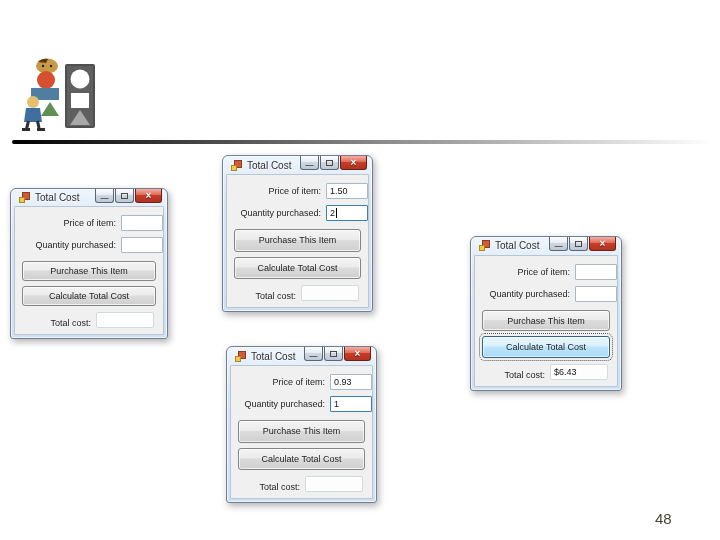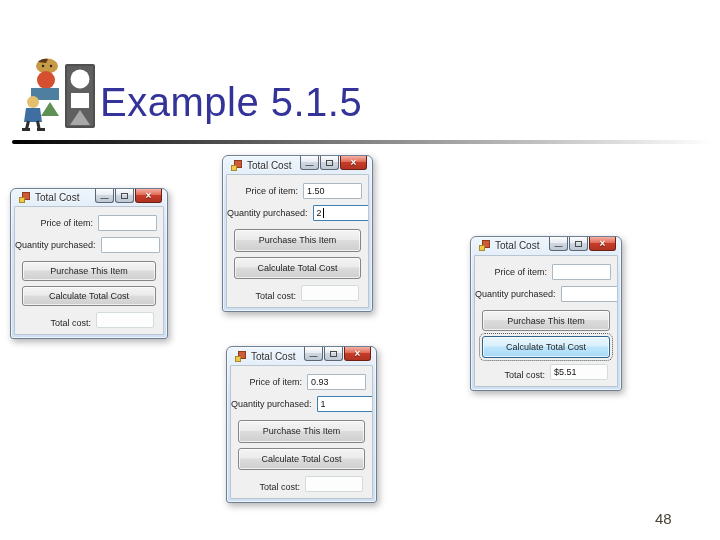--- a/index.html
+++ b/index.html
@@ -45,24 +45,24 @@
   .cap-btn.maximize span { display:block; width:7px; height:6px; border:1px solid #4a4a4a;
     background:transparent; }
   .cap-btn.close { width:27px; color:#fff; font-weight:bold; font-size:10px;
     background:linear-gradient(#f5b0a4,#e06a55 45%,#c73c28 50%,#b03322);
     border-color:#6e1f14; text-shadow:0 1px 1px rgba(0,0,0,0.5); }
 
   .client { flex:1 1 auto; background:#f0f0f0; border:1px solid #b9c6d2;
     border-radius:1px; display:flex; flex-direction:column; padding-top:8px;
     overflow:hidden; }
   .field-row { display:flex; align-items:center; height:18px; margin-bottom:6px;
-    padding-right:6px; }
+    padding-right:0; }
   .field-label { flex:1 1 auto; text-align:right; font-size:9px; color:#1e1e1e;
     margin-right:5px; white-space:nowrap; }
-  .tbox { width:59px; height:16px; background:#fff; border:1px solid #a9b8c2;
+  .tbox { width:42px; height:16px; background:#fff; border:1px solid #a9b8c2;
     border-radius:1px; font-size:9px; color:#111; padding:2px 3px; display:flex;
     align-items:center; flex:0 0 auto; }
   .tbox.focused { border:1px solid #3c7fb1; }
   .tbox.readonly { width:58px; border:1px solid #d4dbdf; background:#fdfdfd;
     border-radius:2px; }
   .caret { display:inline-block; width:1px; height:10px; background:#000;
     margin-left:1px; }
 
   .form-btn { height:29px; margin:0 7px 5px 7px; border:1px solid #858585;
     border-radius:3px; font-size:9px; color:#1e1e1e; display:flex; align-items:center;
@@ -97,21 +97,20 @@
 
     <circle cx="13" cy="44" r="6" fill="#e3bf6e"></circle>
     <path d="M6,50 l14,0 l2,14 l-18,0 z" fill="#3f6ea0"></path>
     <polygon points="30,44 21,58 39,58" fill="#5f8f52"></polygon>
     <rect x="7" y="63" width="3" height="9" fill="#2e2e2e" transform="rotate(14 8 63)"></rect>
     <rect x="16" y="63" width="3" height="9" fill="#2e2e2e" transform="rotate(-12 17 63)"></rect>
     <rect x="2" y="70" width="8" height="3" fill="#2e2e2e"></rect>
     <rect x="17" y="70" width="8" height="3" fill="#2e2e2e"></rect>
   </svg>
 
-  <div class="slide-title">Example 5.1.5</div>
   <div class="divider"></div>
 
   <div class="window w1">
     <div class="titlebar">
       <span class="form-icon">
           <span class="fi-a"></span>
           <span class="fi-b"></span>
         </span>
       <span class="title-text">Total Cost</span>
       <span class="caption-buttons">
@@ -246,19 +245,19 @@
         <span class="tbox"></span>
       </div>
       <div class="field-row">
         <span class="field-label">Quantity purchased:</span>
         <span class="tbox"></span>
       </div>
       <div class="form-btn first">Purchase This Item</div>
       <div class="form-btn kbd-focus">Calculate Total Cost</div>
       <div class="field-row total-row">
         <span class="field-label">Total cost:</span>
-        <span class="tbox readonly">$5.51</span>
+        <span class="tbox readonly">$6.43</span>
       </div>
     </div>
   </div>
 
   <div class="page-number">48</div>
 </div>
 
 </body></html>

